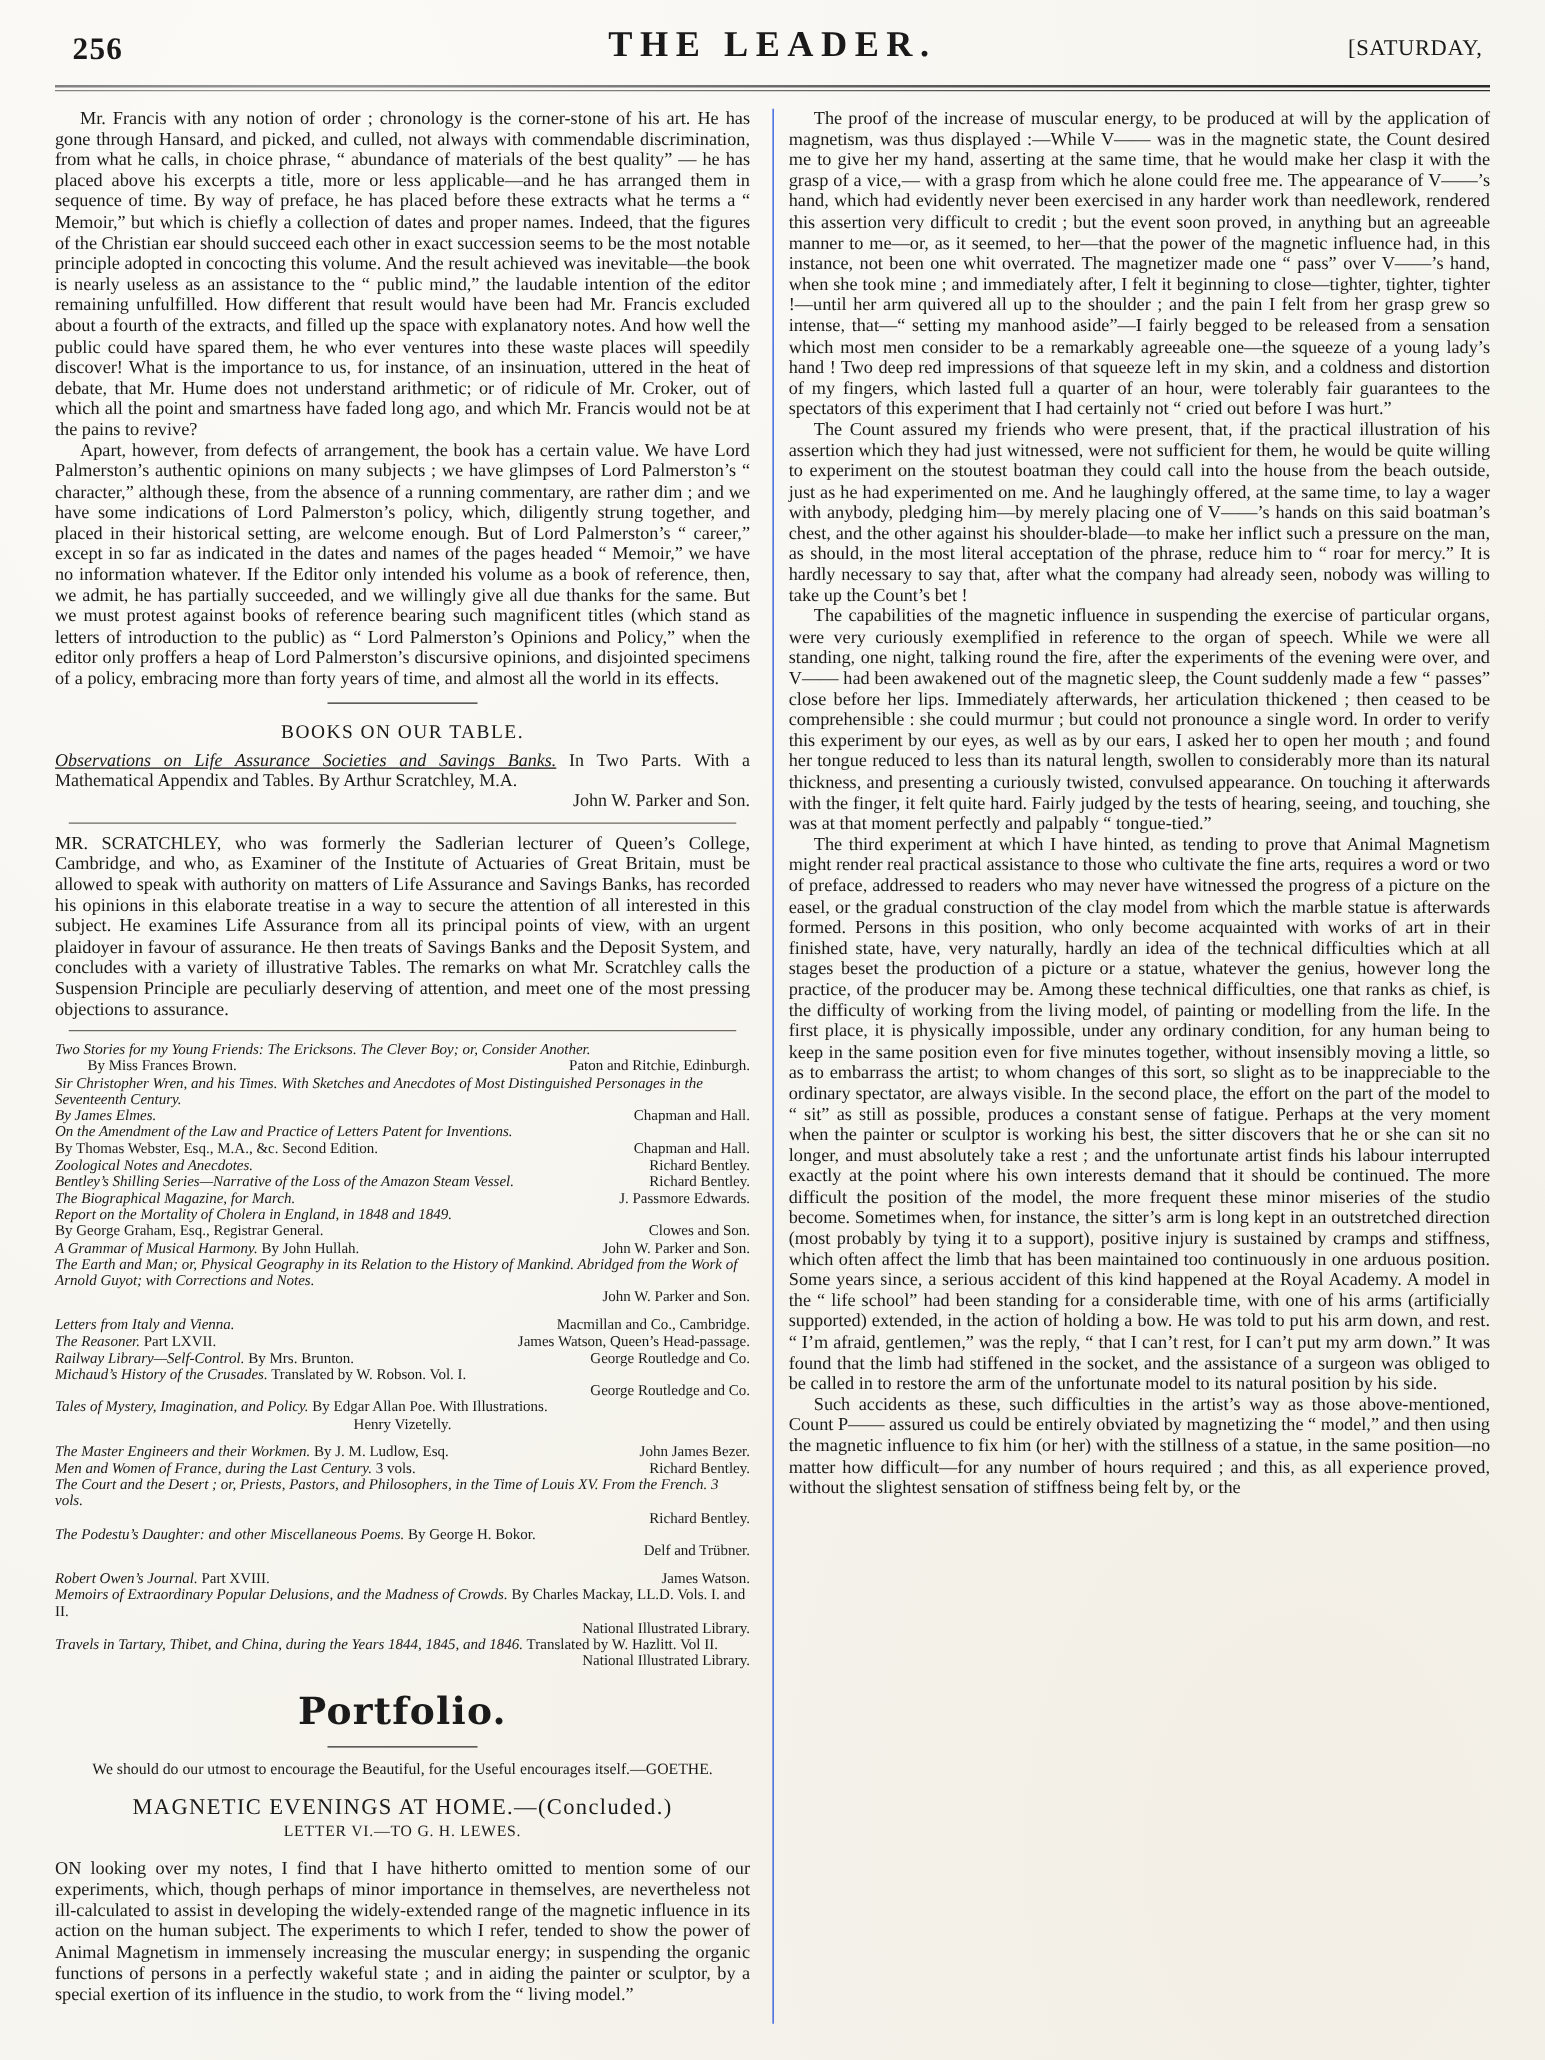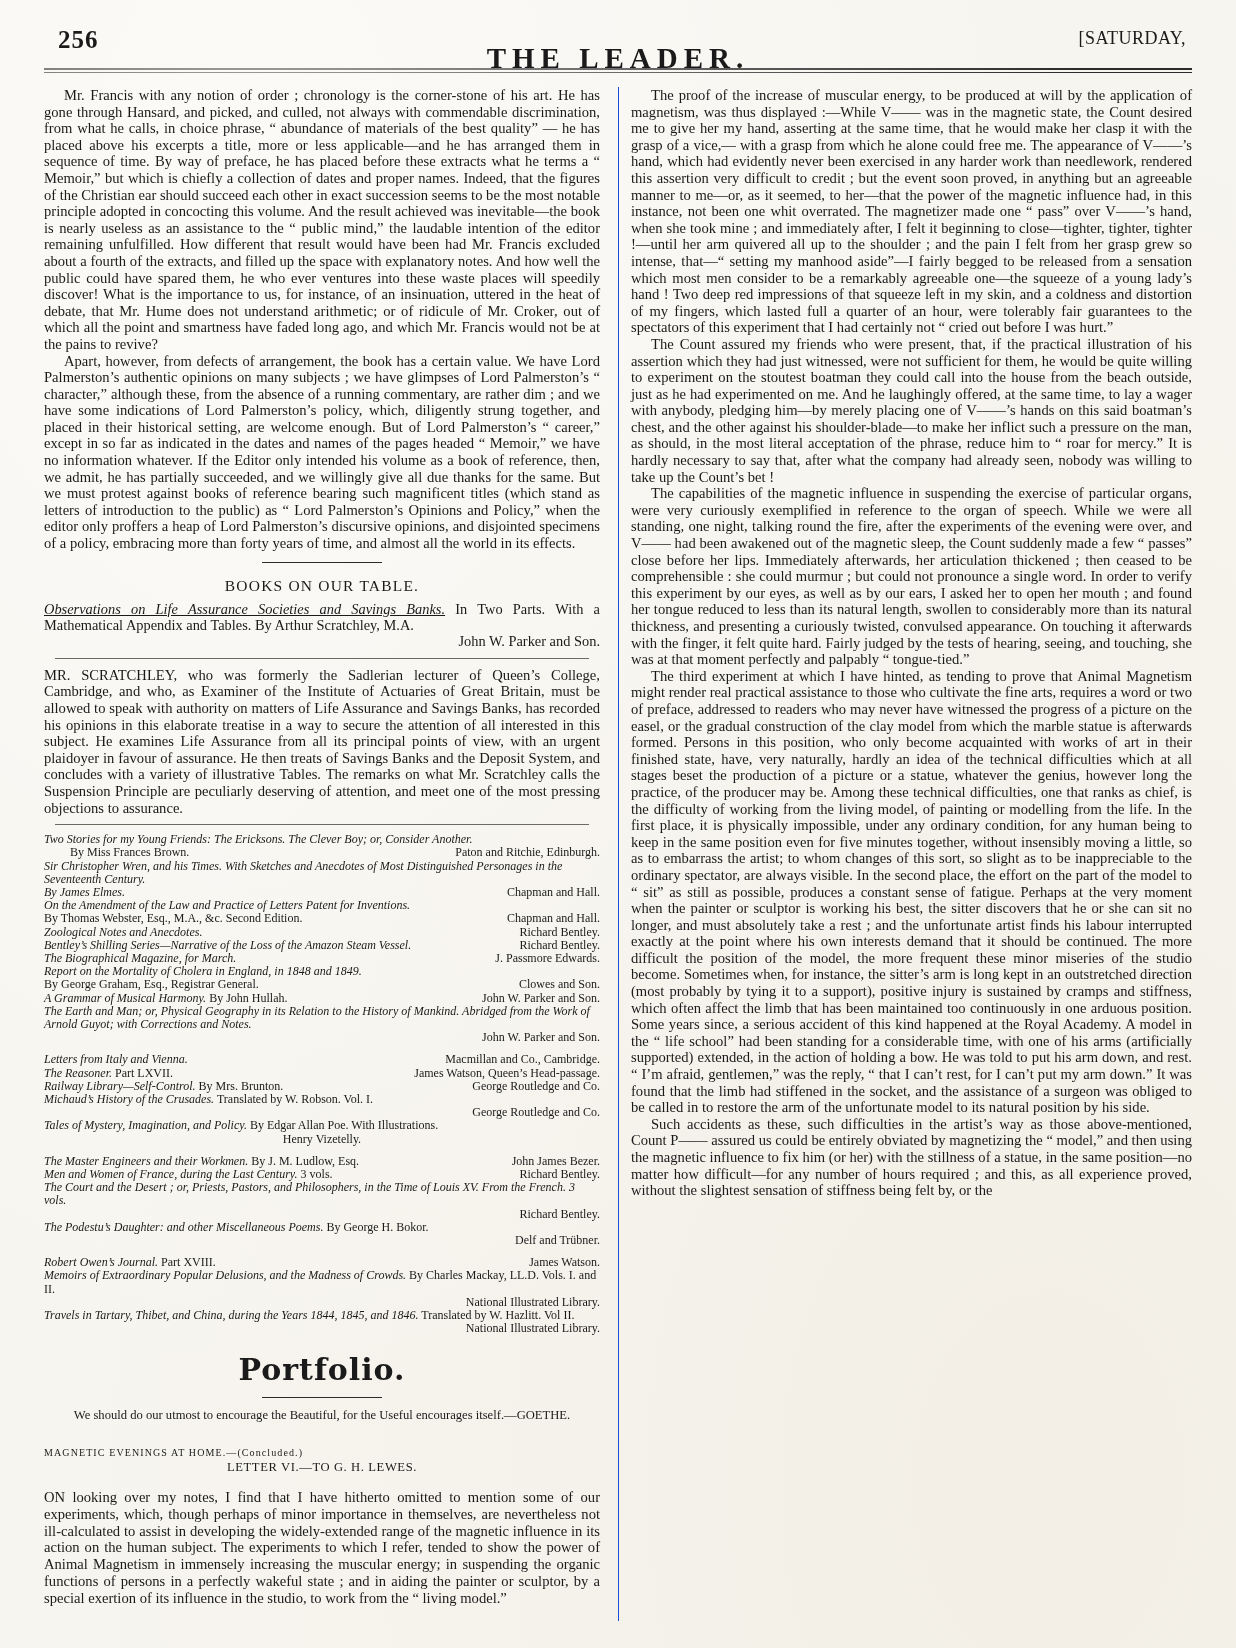--- a/index.html
+++ b/index.html
@@ -28,21 +28,21 @@
     inset: 0;
     background:
       radial-gradient(ellipse at 20% 10%, rgba(255,255,255,0.55), rgba(247,245,239,0) 60%),
       radial-gradient(ellipse at 85% 90%, rgba(240,236,226,0.7), rgba(247,245,239,0) 65%);
     pointer-events: none;
   }
   
   .masthead {
     position: relative;
     height: 58px;
-    padding: 38px 44px 0 44px;
+    padding: 16px 44px 0 44px;
     box-sizing: border-box;
   }
   .pagenum {
     position: absolute;
     left: 58px;
     top: 26px;
     font-size: 25px;
     font-weight: bold;
     letter-spacing: 1px;
   }
@@ -139,24 +139,24 @@
     font-weight: bold;
     letter-spacing: 1px;
   }
   .motto {
     font-size: 12.6px;
     text-align: center;
     line-height: 15px;
     margin: 6px 14px 10px 14px;
   }
   .article-head {
-    text-align: left;
-    font-size: 10px;
+    text-align: center;
+    font-size: 18px;
     letter-spacing: 1.1px;
-    margin: 24px 0 2px 0;
+    margin: 12px 0 2px 0;
   }
   .article-sub {
     text-align: center;
     font-size: 12.6px;
     letter-spacing: 0.6px;
     margin: 2px 0 8px 0;
   }
   .dropcap-para {
     font-size: 14.6px;
     line-height: 16.8px;

